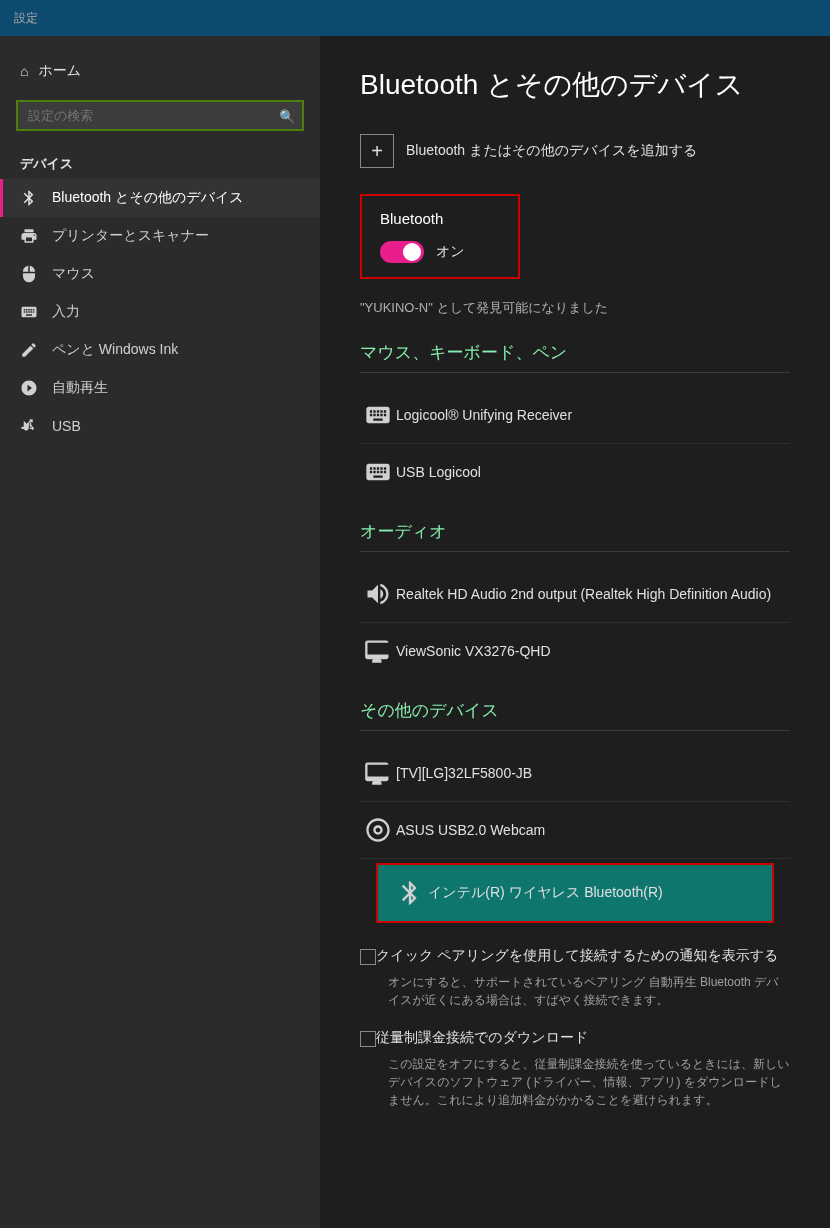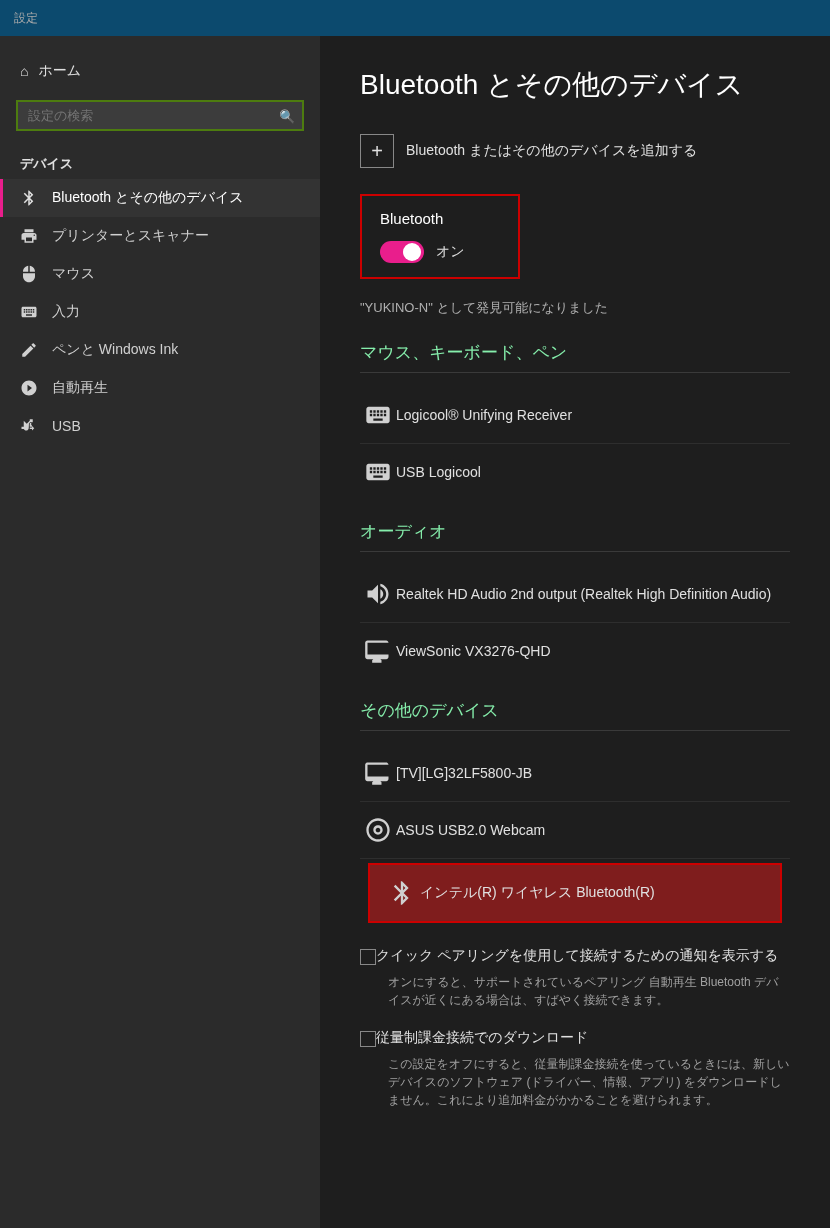--- a/index.html
+++ b/index.html
@@ -209,24 +209,24 @@
       align-items: center;
       justify-content: center;
       flex-shrink: 0;
     }
     .device-name {
       font-size: 14px;
       color: #e0e0e0;
     }
     
     .device-item.highlighted {
-      background: #7f1d1d;
+      background: #0f766e;
       border: 2px solid #cc0000;
       padding: 10px 14px;
-      margin: 4px 8px;
+      margin: 4px 16px;
     }
     
     .checkbox-row {
       display: flex;
       align-items: flex-start;
       gap: 0;
       margin: 20px 0 8px 0;
     }
     .checkbox-box {
       width: 16px;

